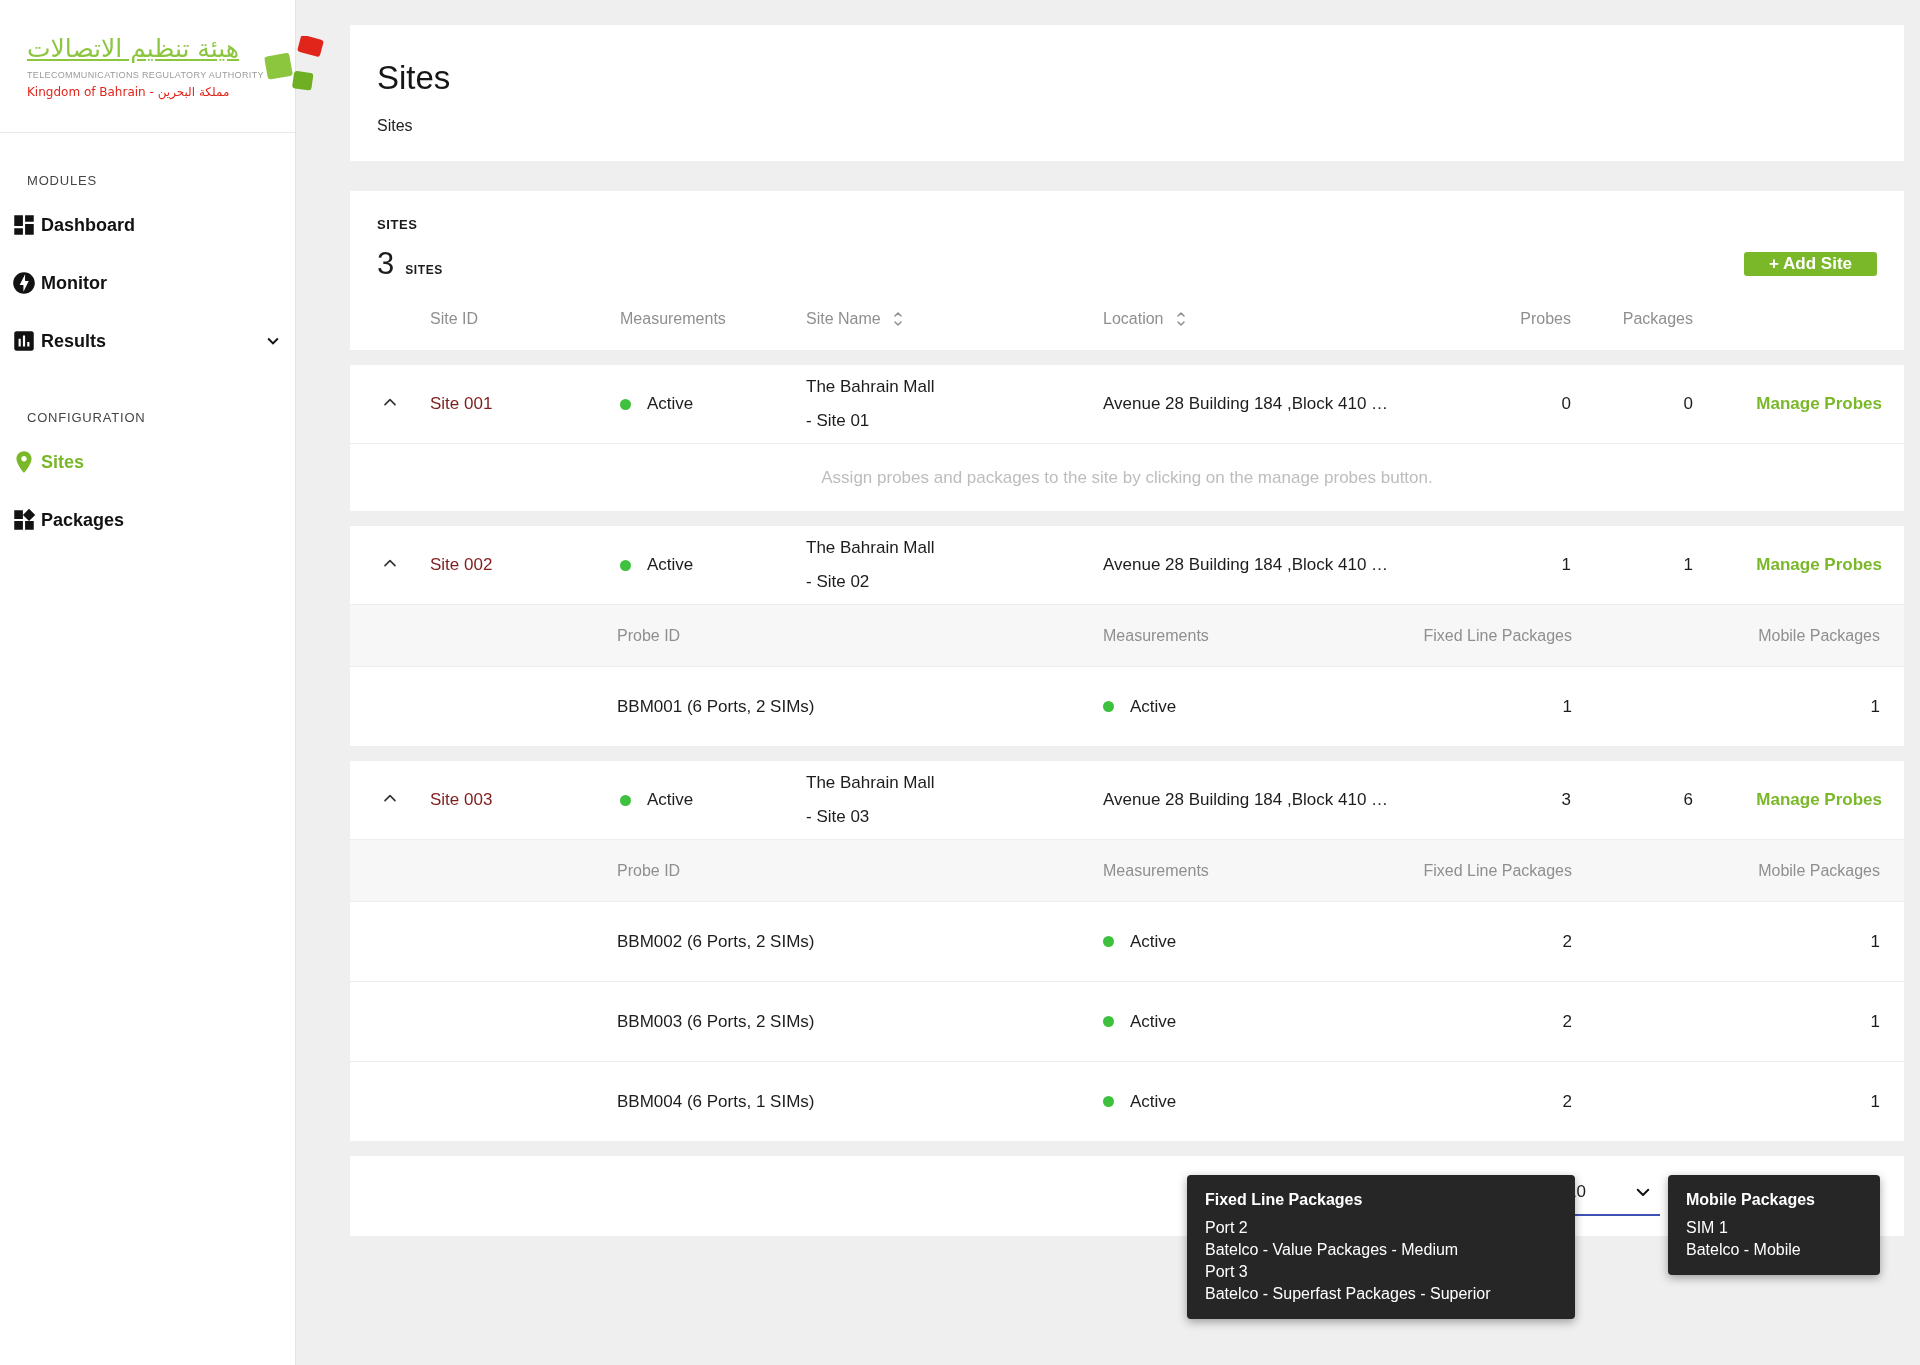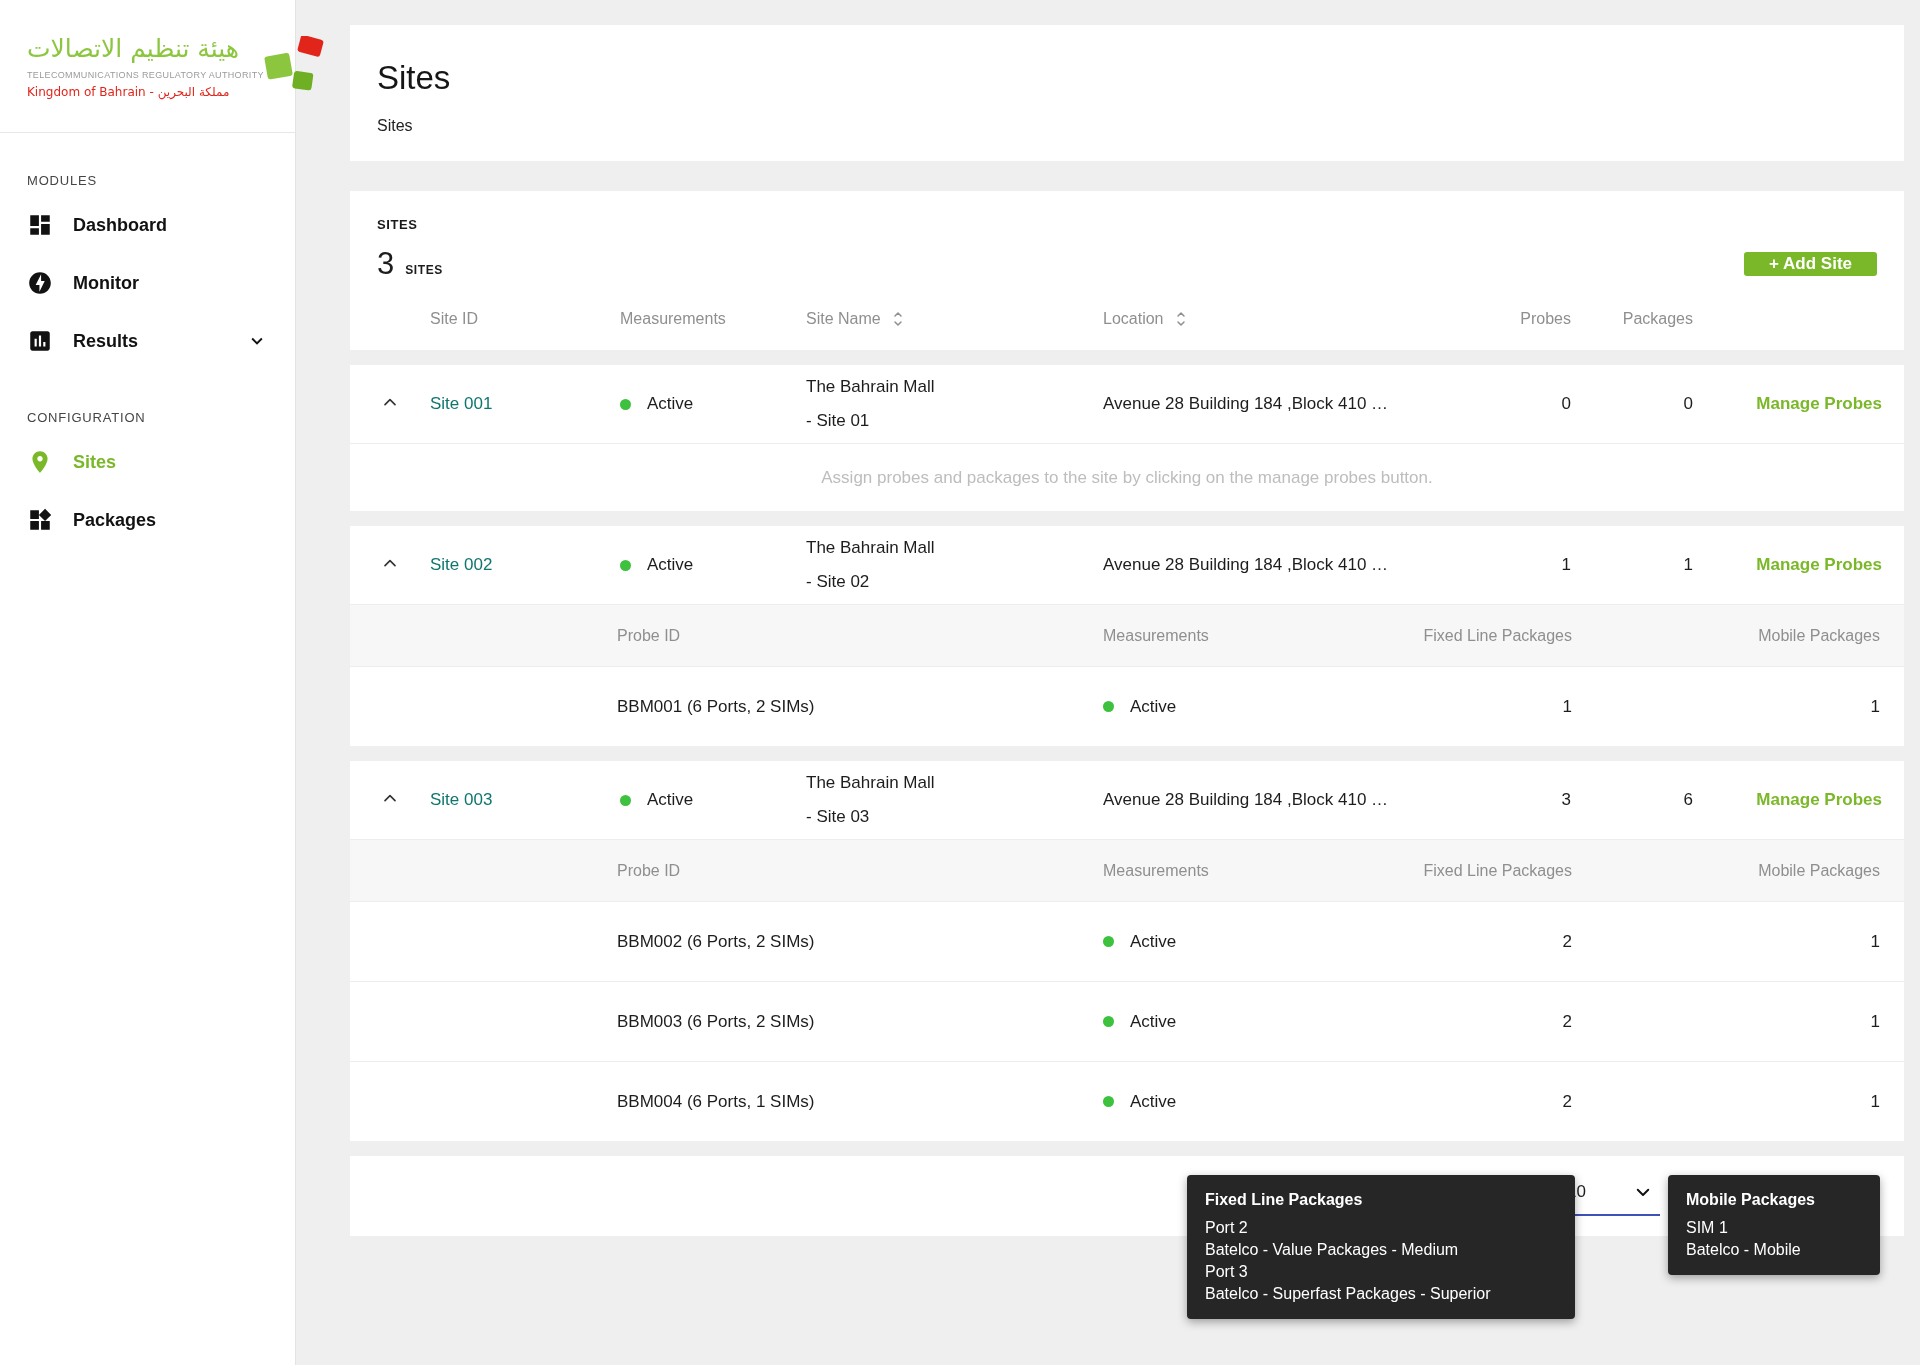--- a/index.html
+++ b/index.html
@@ -18,32 +18,32 @@
     width:296px; min-width:296px; background:#ffffff;
     border-right:1px solid #e3e3e3;
     display:flex; flex-direction:column; height:100%;
   }
   .brand {
     display:flex; align-items:flex-start; justify-content:space-between;
     padding:34px 22px 26px 27px;
     border-bottom:1px solid #e7e7e7;
   }
   .brand-text { display:flex; flex-direction:column; }
-  .brand-ar { font-family:"DejaVu Sans", sans-serif; color:#8cc63f; font-size:25px; direction:rtl; text-align:left; }
+  .brand-ar { font-family:"DejaVu Sans", sans-serif; color:#8cc63f; font-size:25px; direction:rtl; text-align:left;text-decoration:underline; }
   .brand-en { font-size:9px; color:#9b9b9b; letter-spacing:.35px; margin-top:7px; white-space:nowrap; }
   .brand-kg { font-family:"DejaVu Sans", sans-serif; font-size:12px; color:#e1251b; margin-top:5px; }
   .brand-mark { flex:0 0 auto; margin-top:2px; }
 
   .side-label {
     font-size:13px; color:#454545; letter-spacing:.8px;
     padding:0 27px; margin-top:40px; margin-bottom:8px;
   }
   .side-item {
-    display:flex; align-items:center; gap:20px;
-    padding:16px 27px; font-size:18px; font-weight:700; color:#121212;
+    display:flex; align-items:center; gap:4px;
+    padding:16px 11px; font-size:18px; font-weight:700; color:#121212;
     cursor:pointer;
   }
   .side-item .mi { width:26px; height:26px; flex:0 0 auto; }
   .side-item.active { color:#7ab829; }
   .results-chevron { margin-left:auto; }
 
   .side-user { margin-top:auto; padding-bottom:125px; }
   .avatar {
     width:48px; height:48px; border-radius:50%; background:#ececec;
     display:flex; align-items:center; justify-content:center;
@@ -83,21 +83,21 @@
   }
   .thead { height:62px; color:#8f8f8f; font-size:16px; }
   .thead .hcell { display:flex; align-items:center; gap:10px; }
   .num { text-align:right; }
   .mob-col { padding-right:24px; }
 
   .site-block { margin-bottom:15px; }
   .site-row { height:78px; font-size:17px; }
   .chev-cell { padding-left:28px; }
   .collapse-btn { background:none; border:none; cursor:pointer; padding:2px; line-height:0; }
-  .site-link { color:#0f766e; text-decoration:none; cursor:pointer; }
+  .site-link { color:#7f1d1d; text-decoration:none; cursor:pointer; }
   .status-cell { display:flex; align-items:center; gap:16px; }
   .dot { width:11px; height:11px; border-radius:50%; background:#3ec13e; flex:0 0 auto; }
   .name-cell { display:flex; gap:14px; white-space:nowrap;flex-direction:column; }
   .loc-cell { white-space:nowrap; overflow:hidden; }
   .manage-cell { text-align:right; padding-right:22px; }
   .manage-link { color:#7ab829; font-weight:700; text-decoration:none; cursor:pointer; }
 
   .hint-row {
     height:68px; border-top:1px solid #ededed;
     display:flex; align-items:center; justify-content:center;

